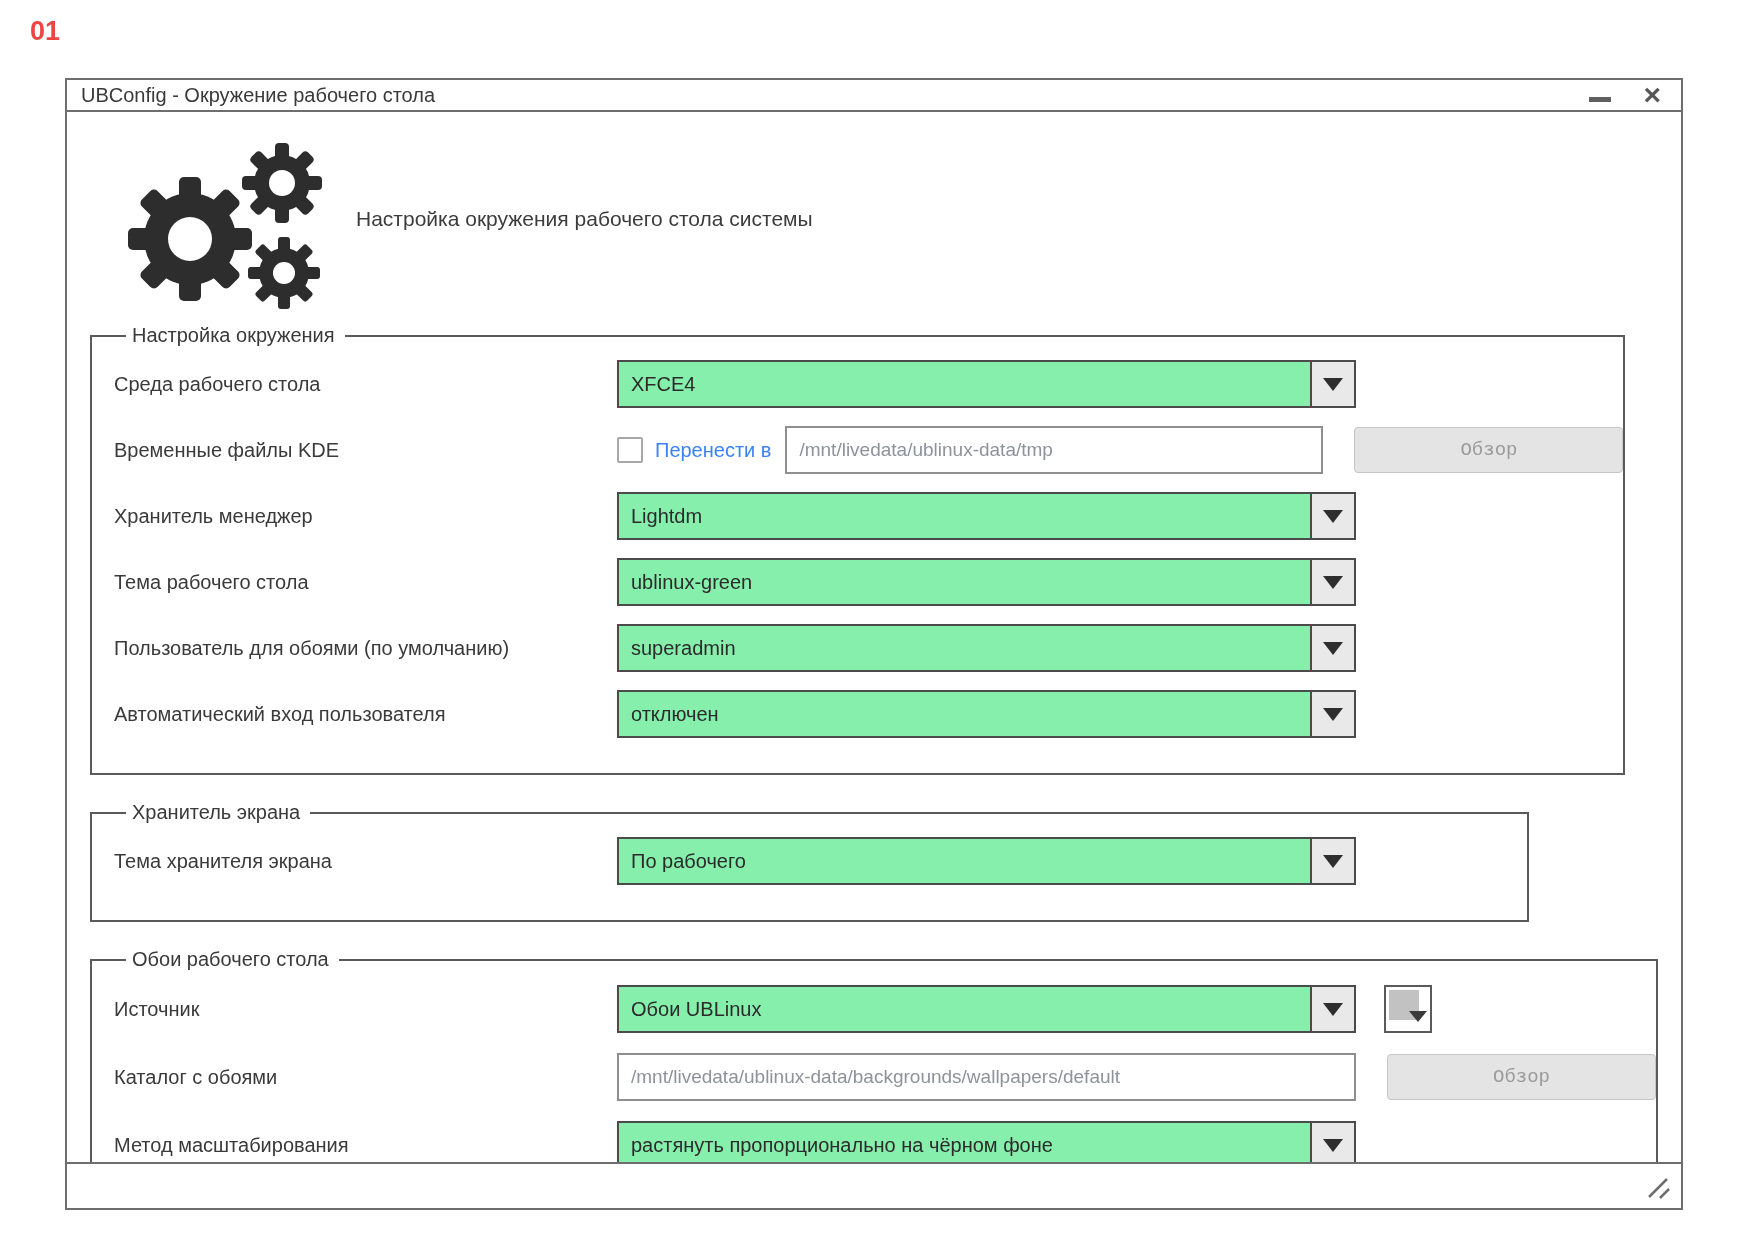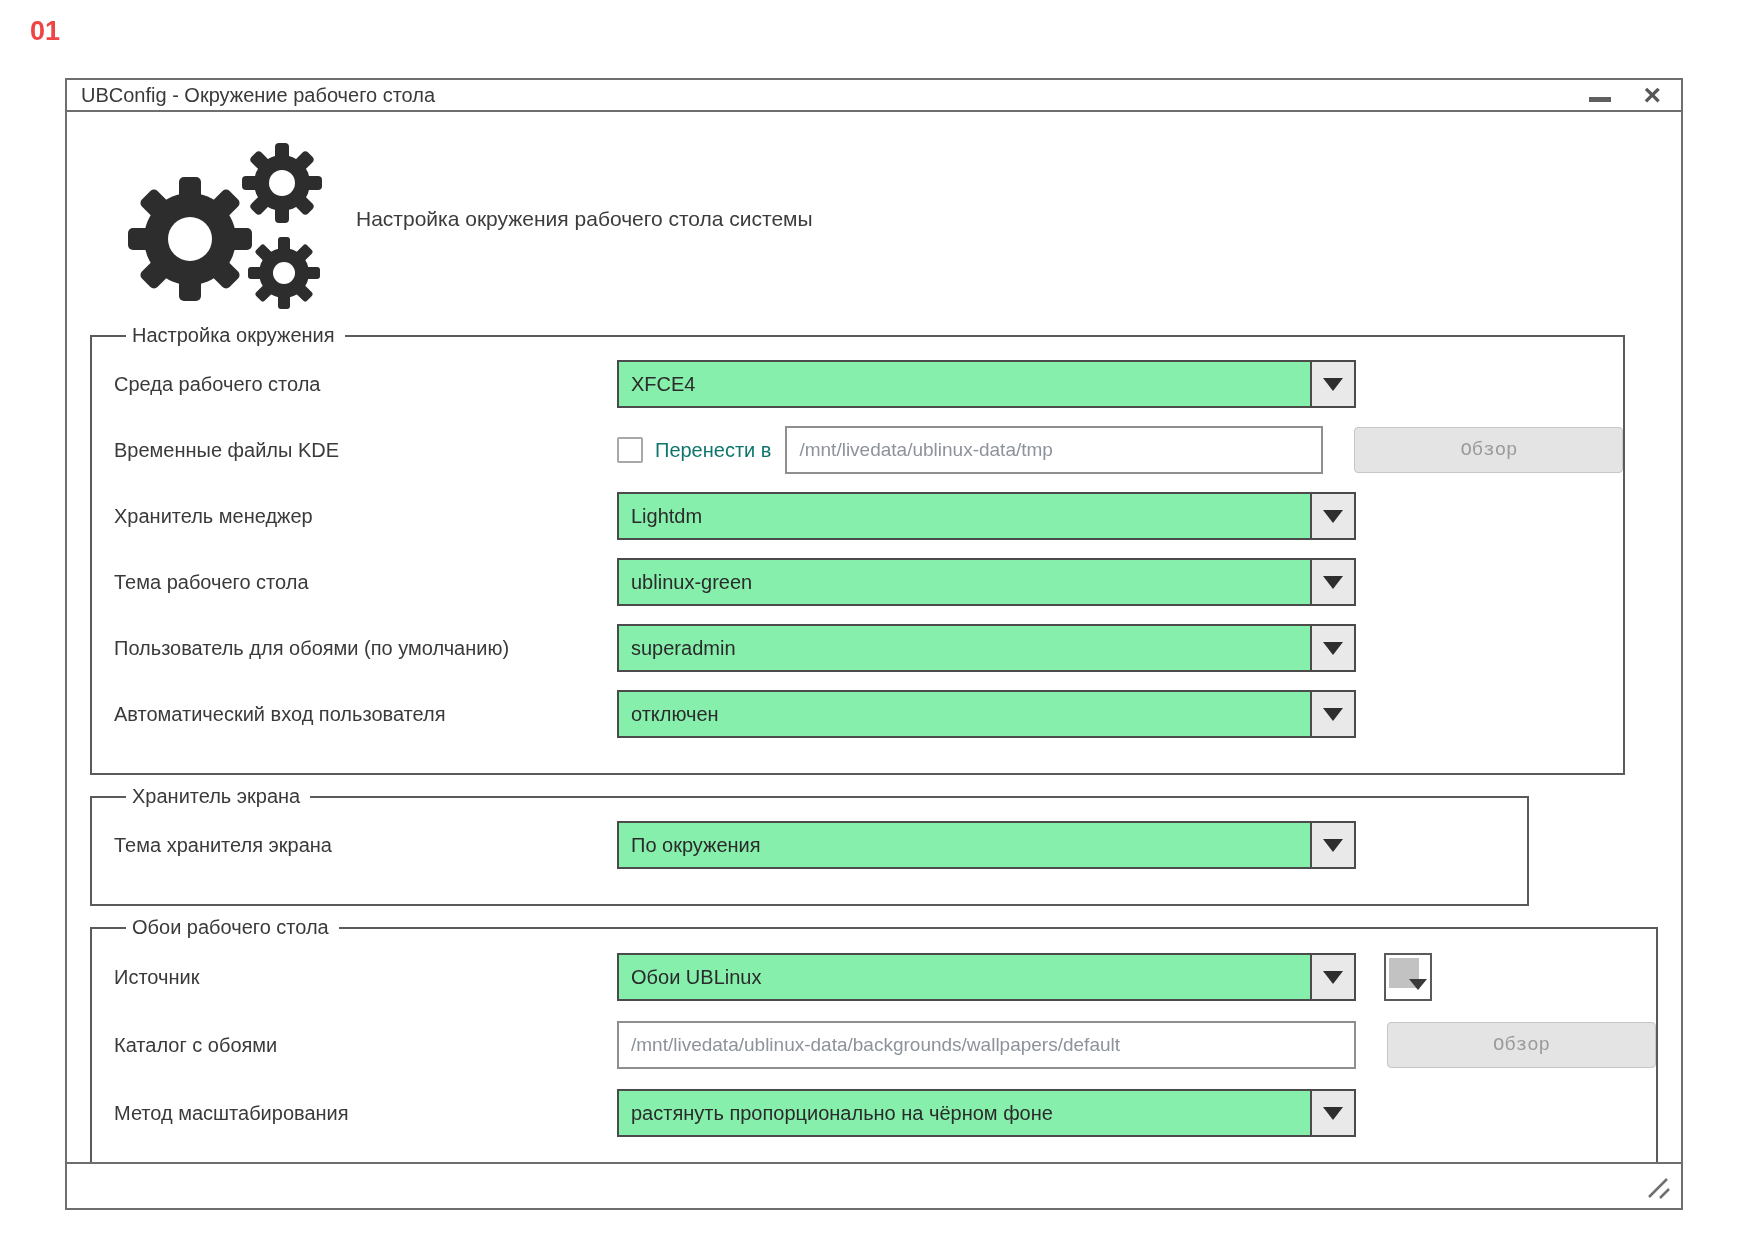--- a/index.html
+++ b/index.html
@@ -19,35 +19,35 @@
   .min-btn { width:26px; height:28px; display:flex; align-items:flex-end; justify-content:center; padding-bottom:7px; margin-right:30px; cursor:pointer; }
   .min-bar { width:22px; height:5px; background:#5f5f5f; }
   .close-btn { font-size:30px; font-weight:bold; color:#575757; line-height:26px; cursor:pointer; }
 
   .content { padding:26px 0 0 23px; }
 
   .app-header { display:flex; align-items:center; height:178px; margin:0 0 8px 22px; }
   .gears-svg { width:228px; height:176px; flex-shrink:0; }
   .desc { font-size:21px; color:#3c3c3c; margin-left:16px; margin-top:-16px; white-space:nowrap; }
 
-  fieldset.group { width:1439px; border:2px solid #5a5a5a; margin:0 0 10px 0; padding:4px 0 26px 22px; }
+  fieldset.group { width:1439px; border:2px solid #5a5a5a; margin:0 0 26px 0; padding:4px 0 26px 22px; }
   fieldset.group legend { font-size:20px; color:#3a3a3a; padding:0 10px 0 6px; margin-left:12px; white-space:nowrap; }
   fieldset.group.last { padding-bottom:20px; margin-bottom:0; }
 
   .row { display:flex; align-items:center; height:66px; }
   .group.wp .row { height:68px; }
   .lbl { width:503px; flex-shrink:0; font-size:20px; color:#3a3a3a; white-space:nowrap; }
 
   .combo { width:739px; height:48px; border:2px solid #4b4b4b; background:#86efac; display:flex; cursor:pointer; flex-shrink:0; }
   .combo-val { flex:1; font-size:20px; color:#2b2b2b; display:flex; align-items:center; padding:0 12px; white-space:nowrap; overflow:hidden; }
   .combo-btn { width:44px; border-left:2px solid #4b4b4b; background:#e9e9e9; display:flex; align-items:center; justify-content:center; flex-shrink:0; }
   .tri { width:0; height:0; border-left:10px solid transparent; border-right:10px solid transparent; border-top:13px solid #2e2e2e; }
 
   .checkbox { width:26px; height:26px; border:2px solid #a8a8a8; border-radius:2px; background:#fff; flex-shrink:0; cursor:pointer; }
-  .cb-label { font-size:20px; color:#0f766e; margin:0 14px 0 12px; white-space:nowrap; }
+  .cb-label { font-size:20px; color:#3b82f6; margin:0 14px 0 12px; white-space:nowrap; }
 
   .path-input { height:48px; border:2px solid #8f8f8f; font-size:19px; color:#8d929b; padding:0 12px;
     font-family:"Liberation Sans", sans-serif; background:#fff; }
   .path-sm { width:538px; }
   .path-lg { width:739px; }
 
   .btn-browse { width:269px; height:46px; margin-left:31px; background:#e4e4e4; border:1px solid #c6c6c6;
     border-radius:4px; font-size:19px; color:#9a9a9a; font-family:Liberation Mono, monospace; cursor:pointer; flex-shrink:0; }
 
   .swatch-btn { width:48px; height:48px; border:2px solid #5a5a5a; margin-left:28px; position:relative; background:#fff; cursor:pointer; flex-shrink:0; }
@@ -185,21 +185,21 @@
             </span>
         </div>
       </div>
     </fieldset>
 
     <fieldset class="group">
       <legend>Хранитель экрана</legend>
       <div class="row">
         <div class="lbl">Тема хранителя экрана</div>
         <div class="combo">
-          <span class="combo-val">По окружения</span>
+          <span class="combo-val">По рабочего</span>
           <span class="combo-btn">
               <i class="tri"></i>
             </span>
         </div>
       </div>
     </fieldset>
 
     <fieldset class="group wp last">
       <legend>Обои рабочего стола</legend>
 

